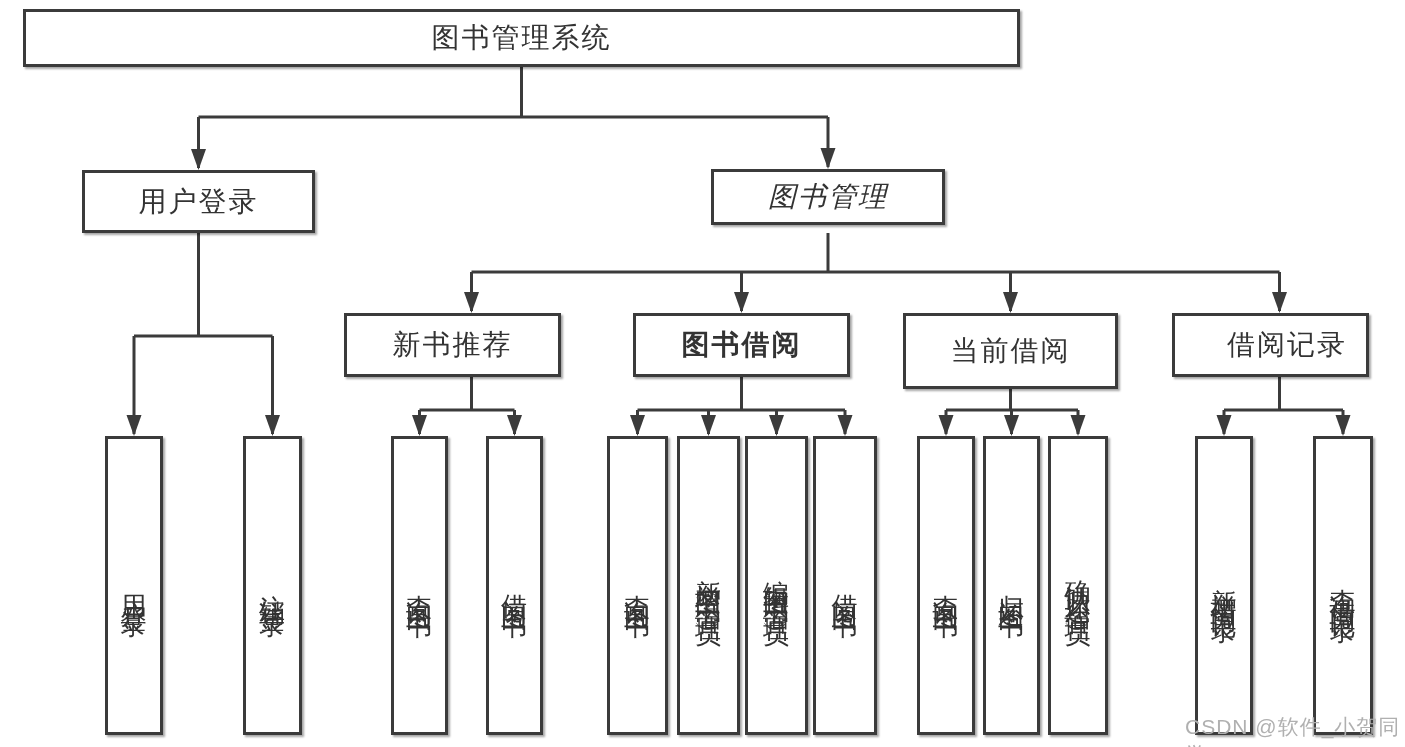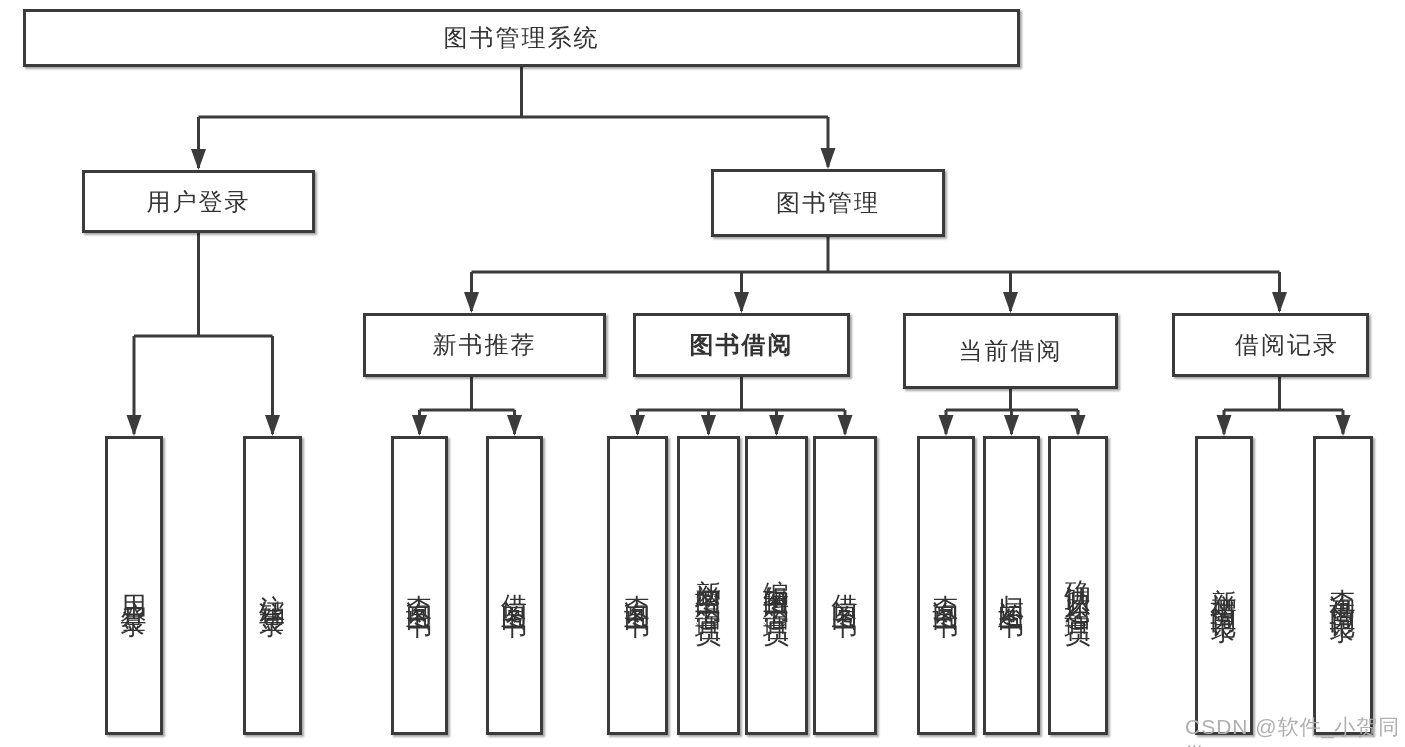--- a/index.html
+++ b/index.html
@@ -29,21 +29,21 @@
     box-sizing: border-box;
     background: #ffffff;
     border: 3px solid #3b3b3b;
     box-shadow: 2px 2px 2px rgba(0,0,0,0.35);
     display: flex;
     align-items: center;
     justify-content: center;
     color: #333333;
     z-index: 2;
   }
-  .hnode { font-size: 24px; letter-spacing: 2px; }
+  .hnode { font-size: 28px; letter-spacing: 2px; }
   .vnode .vlbl {
     writing-mode: vertical-rl;
     text-orientation: mixed;
     font-size: 26px;
     letter-spacing: 6px;
     line-height: 1;
     white-space: nowrap;
   }
   .watermark {
     position: absolute;
@@ -126,25 +126,25 @@
     </g>
   </svg>
 
   <div class="node hnode" style="left:23px; top:9px; width:997px; height:58px;">
     <span>图书管理系统</span>
   </div>
 
   <div class="node hnode" style="left:82px; top:170px; width:233px; height:63px;">
     <span>用户登录</span>
   </div>
-  <div class="node hnode" style="left:711px; top:169px; width:234px; height:68px;">
+  <div class="node hnode" style="left:711px; top:169px; width:234px; height:56px;font-style:italic;">
     <span>图书管理</span>
   </div>
 
-  <div class="node hnode" style="left:363px; top:313px; width:243px; height:64px;text-align:center;">
+  <div class="node hnode" style="left:344px; top:313px; width:217px; height:64px;text-align:center;">
     <span>新书推荐</span>
   </div>
   <div class="node hnode" style="left:633px; top:313px; width:217px; height:64px;font-weight:bold;">
     <span>图书借阅</span>
   </div>
   <div class="node hnode" style="left:903px; top:313px; width:215px; height:76px;">
     <span>当前借阅</span>
   </div>
   <div class="node hnode" style="left:1172px; top:313px; width:197px; height:64px;padding-left:33px;">
     <span>借阅记录</span>

